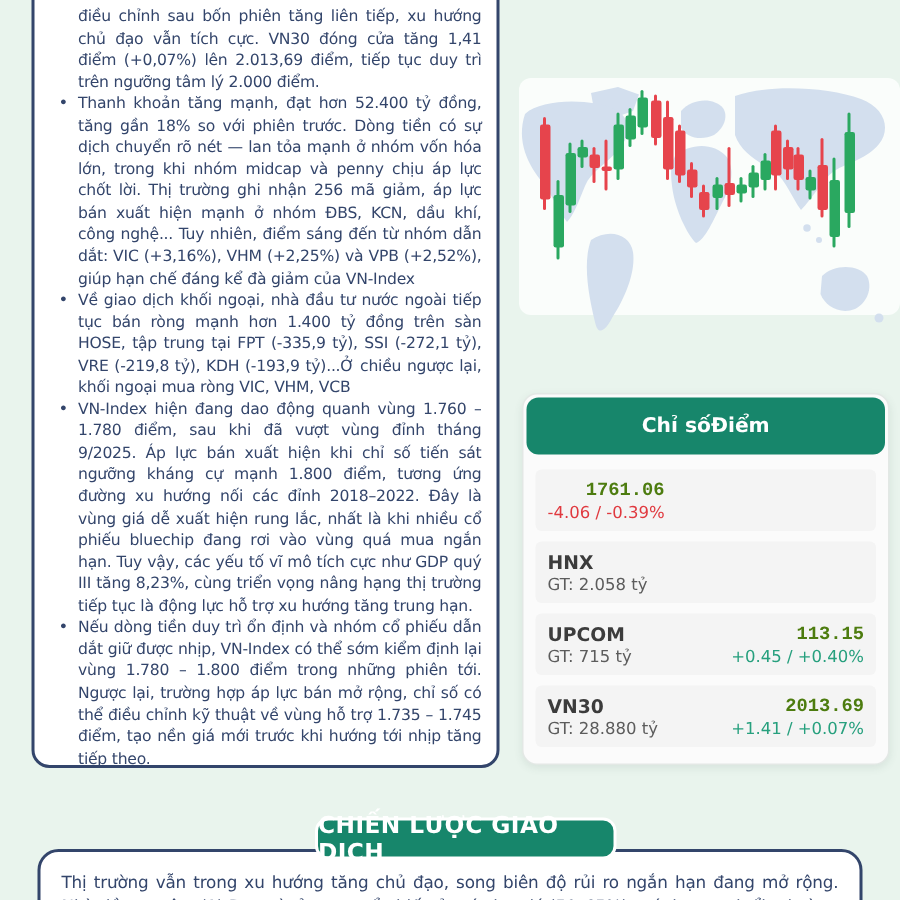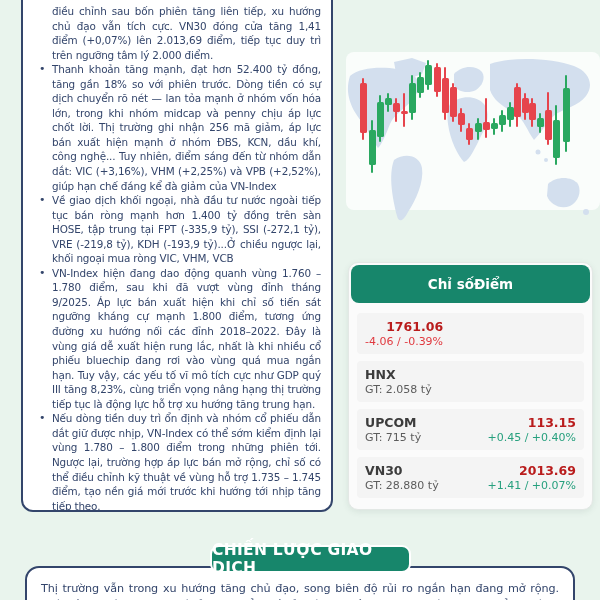--- a/index.html
+++ b/index.html
@@ -47,21 +47,21 @@
   }
   .table-rows{flex:1;display:flex;flex-direction:column;gap:7px;padding:8px 8px 2px 8px;}
   .idx-row{
     background:#f4f4f4;border-radius:4px;height:41px;
     display:flex;align-items:center;justify-content:space-between;
     padding:0 8px;
   }
   .idx-name{font-size:12.5px;font-weight:bold;color:#3c3c3c;}
   .idx-gt{font-size:11px;color:#5c5c5c;margin-top:1px;}
   .idx-right{text-align:right;}
-  .idx-val{font-size:12.5px;font-weight:bold;color:#b91c1c;}
+  .idx-val{font-size:12.5px;font-weight:bold;color:#4d7c0f;font-family:Liberation Mono, monospace;}
   .idx-chg{font-size:11px;margin-top:1px;font-weight:500;}
   .idx-chg.down{color:#e0393f;}
   .idx-chg.up{color:#27a07e;}
   .table-foot{
     text-align:right;font-size:6.5px;color:#9aa9b2;
     padding:0 10px 5px 0;
   }
   
   .strategy-box{
     position:absolute;left:25px;top:566px;width:550px;height:60px;

